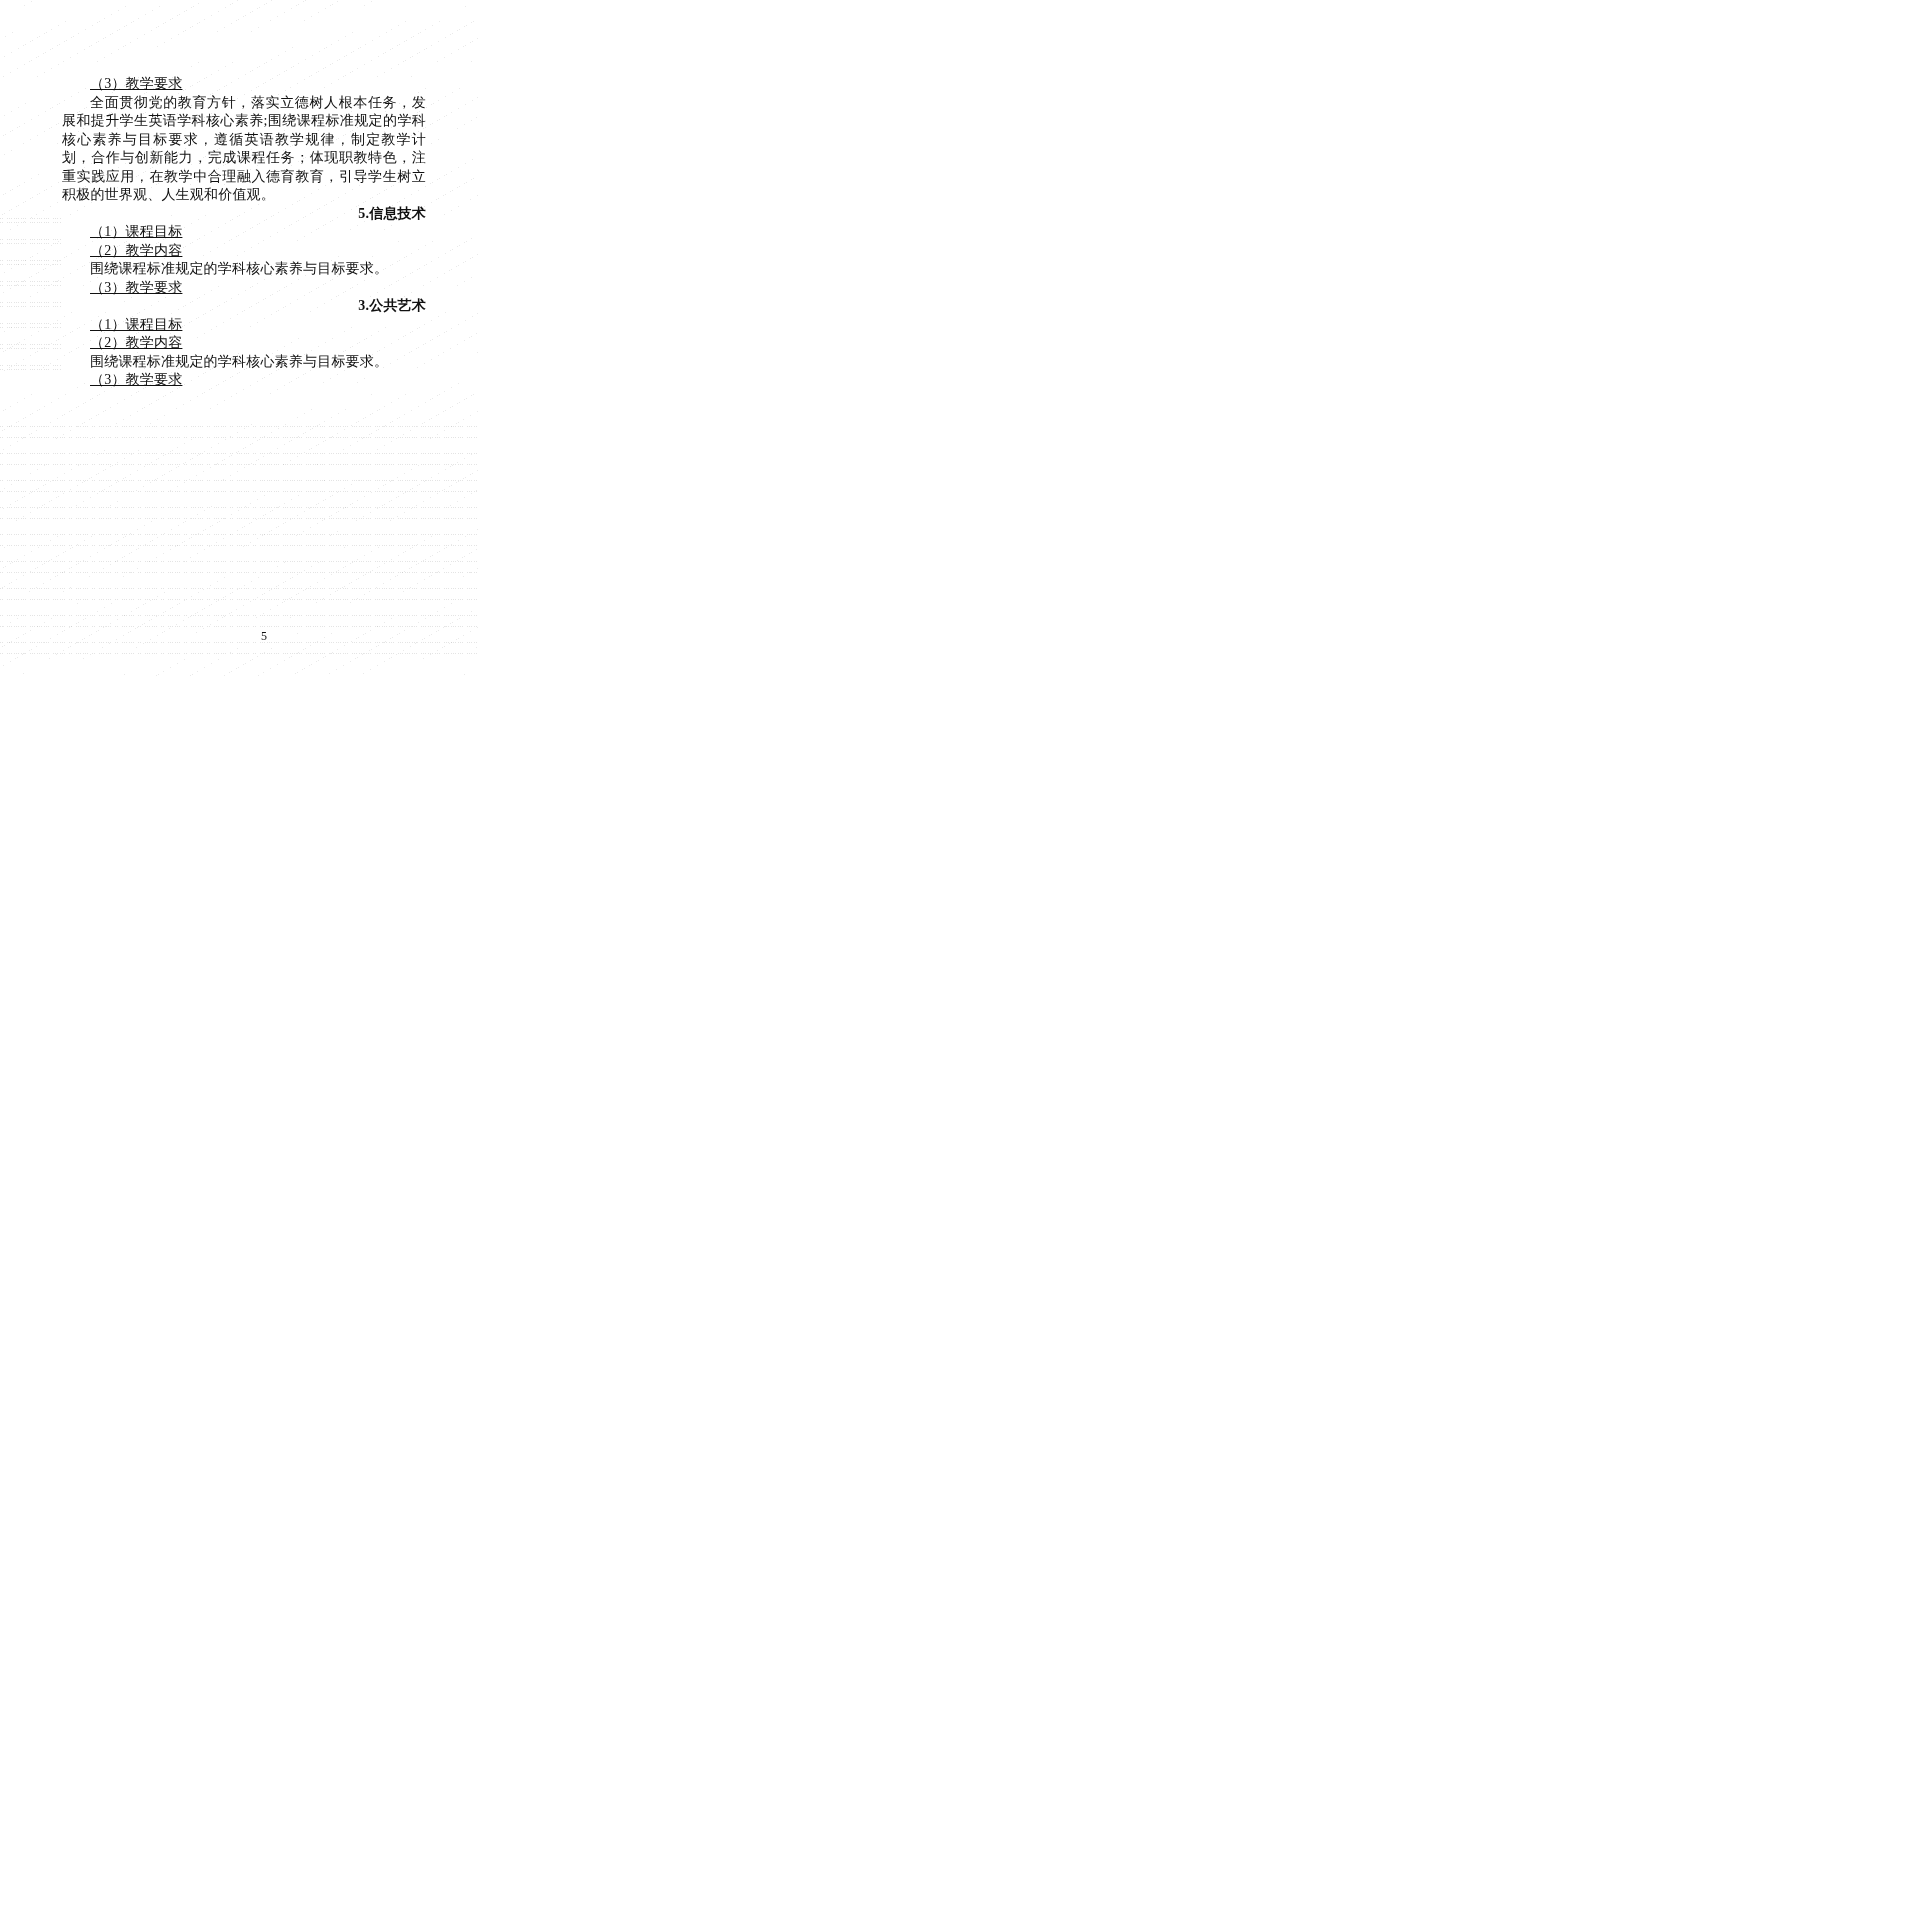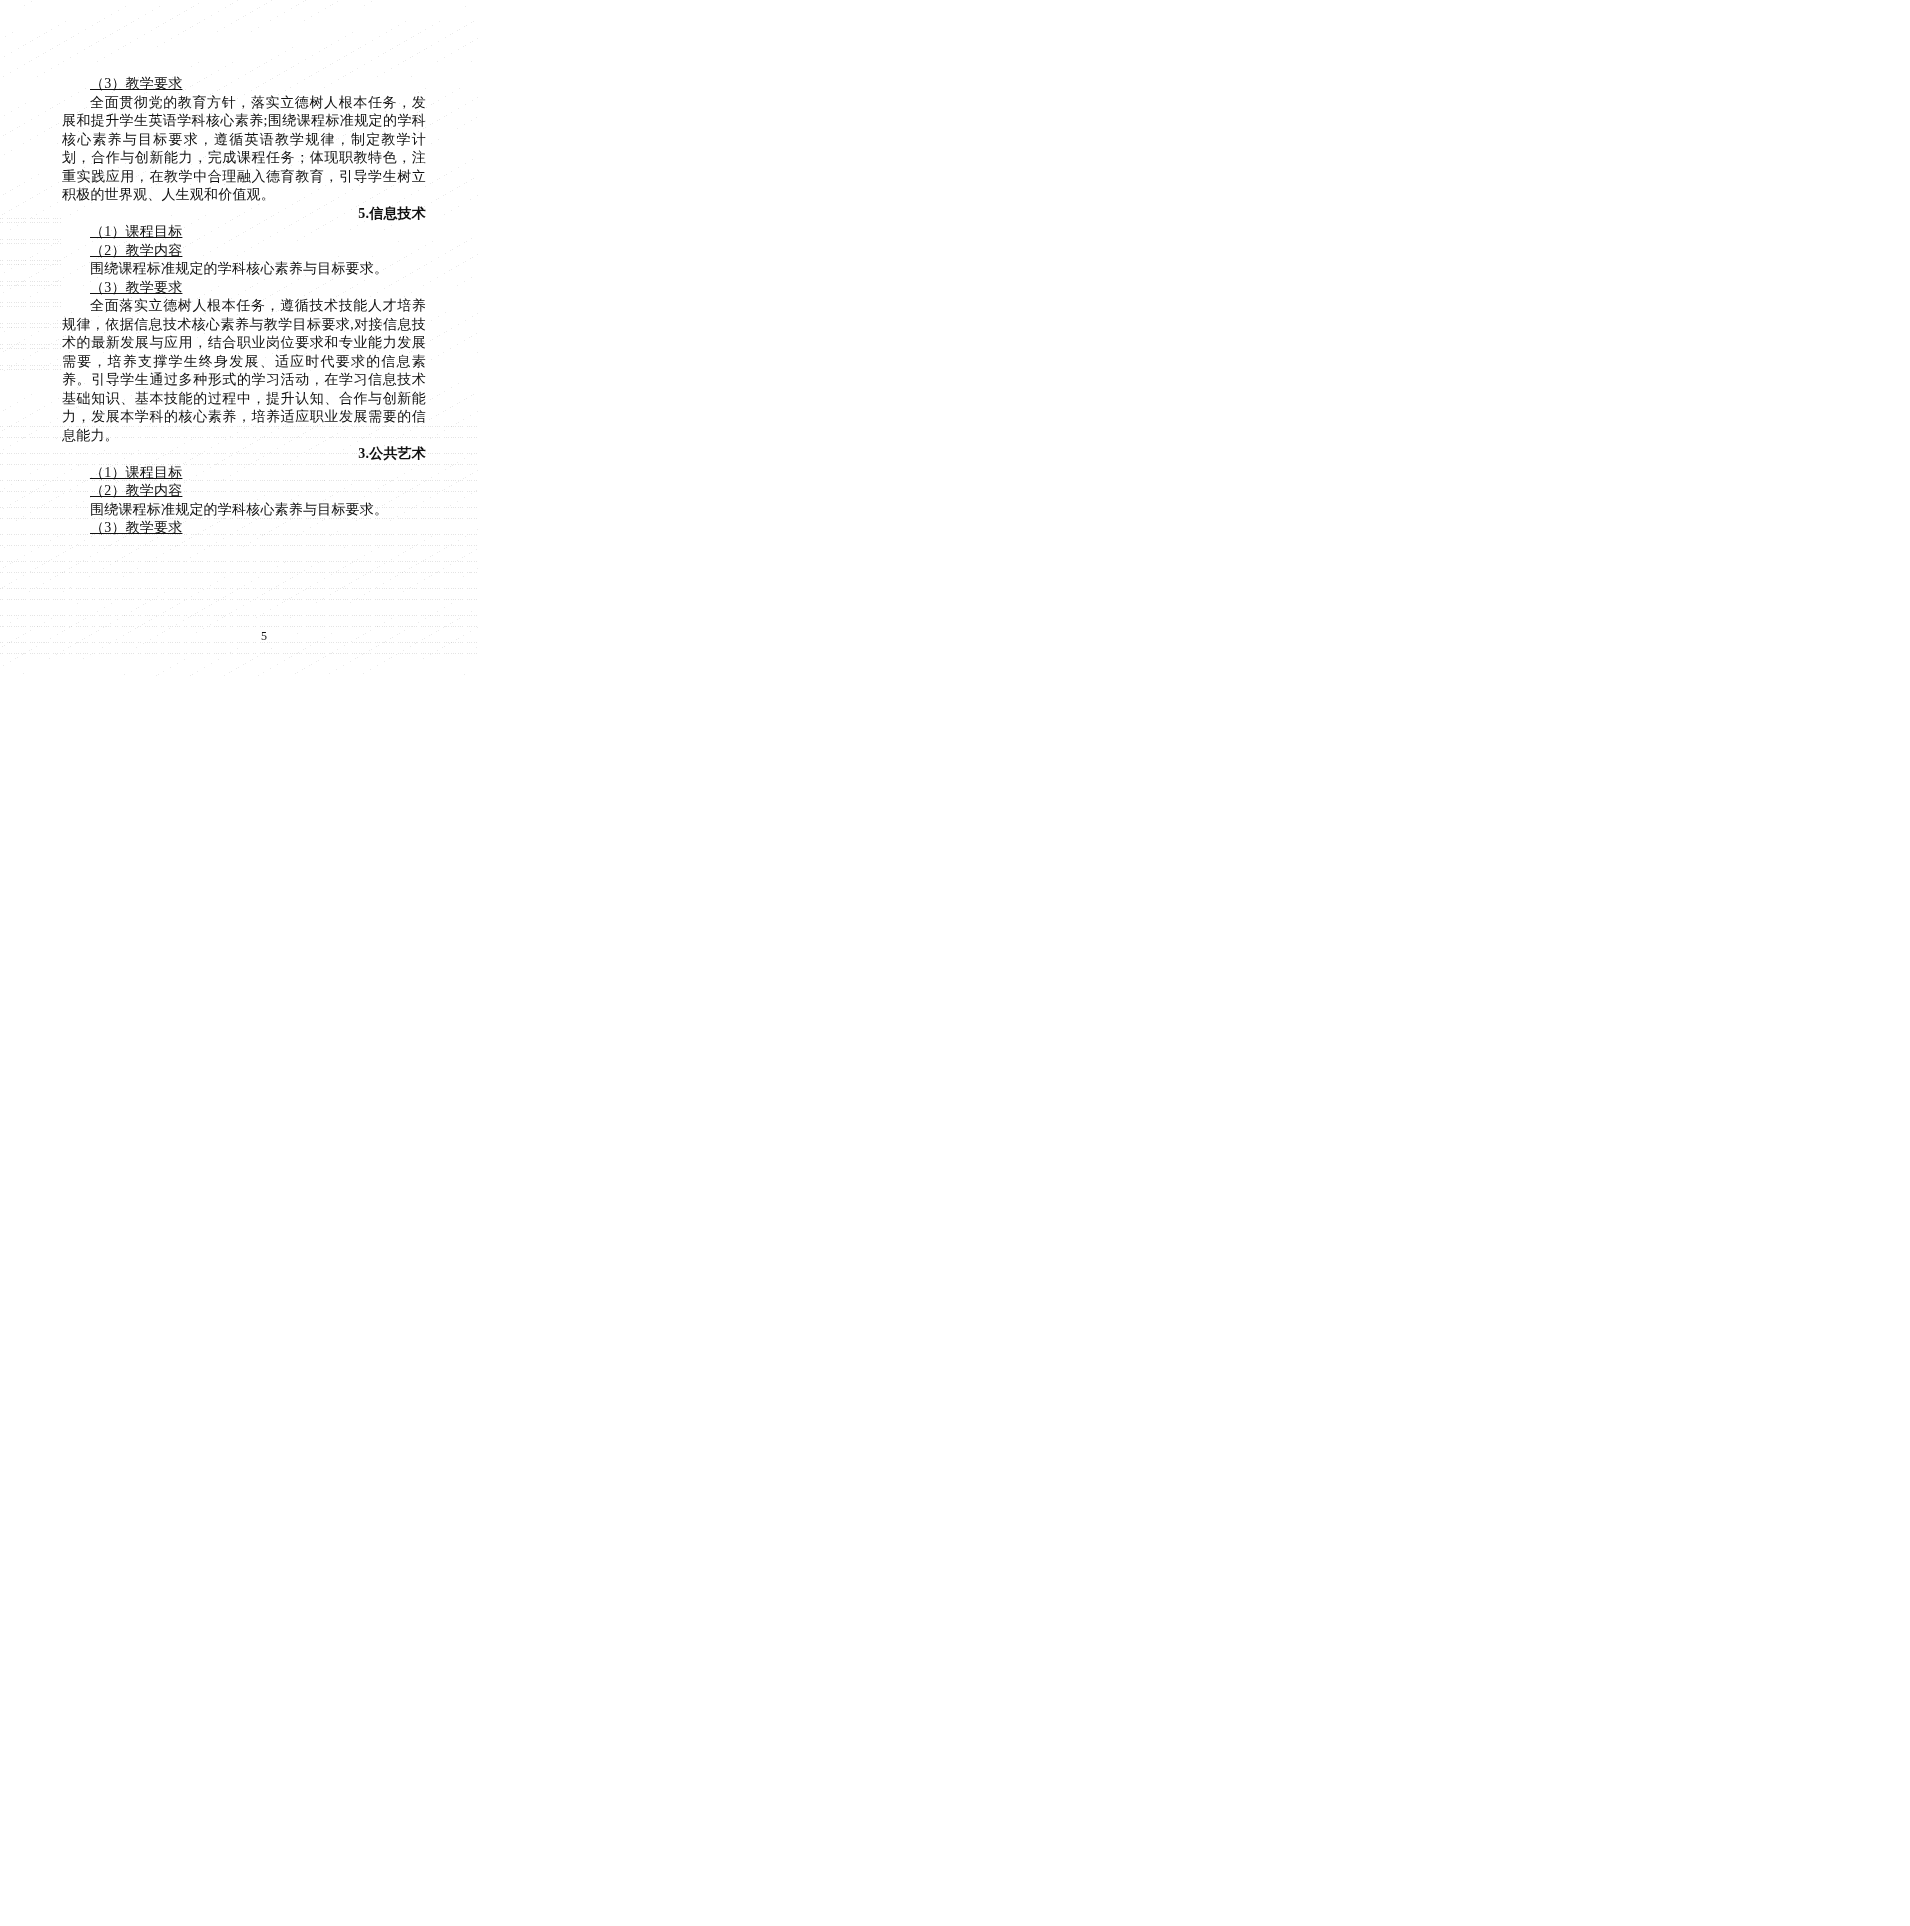--- a/index.html
+++ b/index.html
@@ -107,21 +107,20 @@
   <div class="wm wm-hlines-topright"></div>
 
   <div class="text-block">
     <p class="blk sub">（3）教学要求</p>
     <p class="blk para">全面贯彻党的教育方针，落实立德树人根本任务，发展和提升学生英语学科核心素养;围绕课程标准规定的学科核心素养与目标要求，遵循英语教学规律，制定教学计划，合作与创新能力，完成课程任务；体现职教特色，注重实践应用，在教学中合理融入德育教育，引导学生树立积极的世界观、人生观和价值观。</p>
     <p class="blk h">5.信息技术</p>
     <p class="blk sub">（1）课程目标</p>
     <p class="blk sub">（2）教学内容</p>
     <p class="blk para">围绕课程标准规定的学科核心素养与目标要求。</p>
     <p class="blk sub">（3）教学要求</p>
-    <p class="blk para">全面落实立德树人根本任务，遵循技术技能人才培养规律，依据信息技术核心素养与教学目标要求,对接信息技术的最新发展与应用，结合职业岗位要求和专业能力发展需要，培养支撑学生终身发展、适应时代要求的信息素养。引导学生通过多种形式的学习活动，在学习信息技术基础知识、基本技能的过程中，提升认知、合作与创新能力，发展本学科的核心素养，培养适应职业发展需要的信息能力。</p>
     <p class="blk h">3.公共艺术</p>
     <p class="blk sub">（1）课程目标</p>
     <p class="blk sub">（2）教学内容</p>
     <p class="blk para">围绕课程标准规定的学科核心素养与目标要求。</p>
     <p class="blk sub">（3）教学要求</p>
   </div>
 
   <div class="page-number">5</div>
 
 </div>

